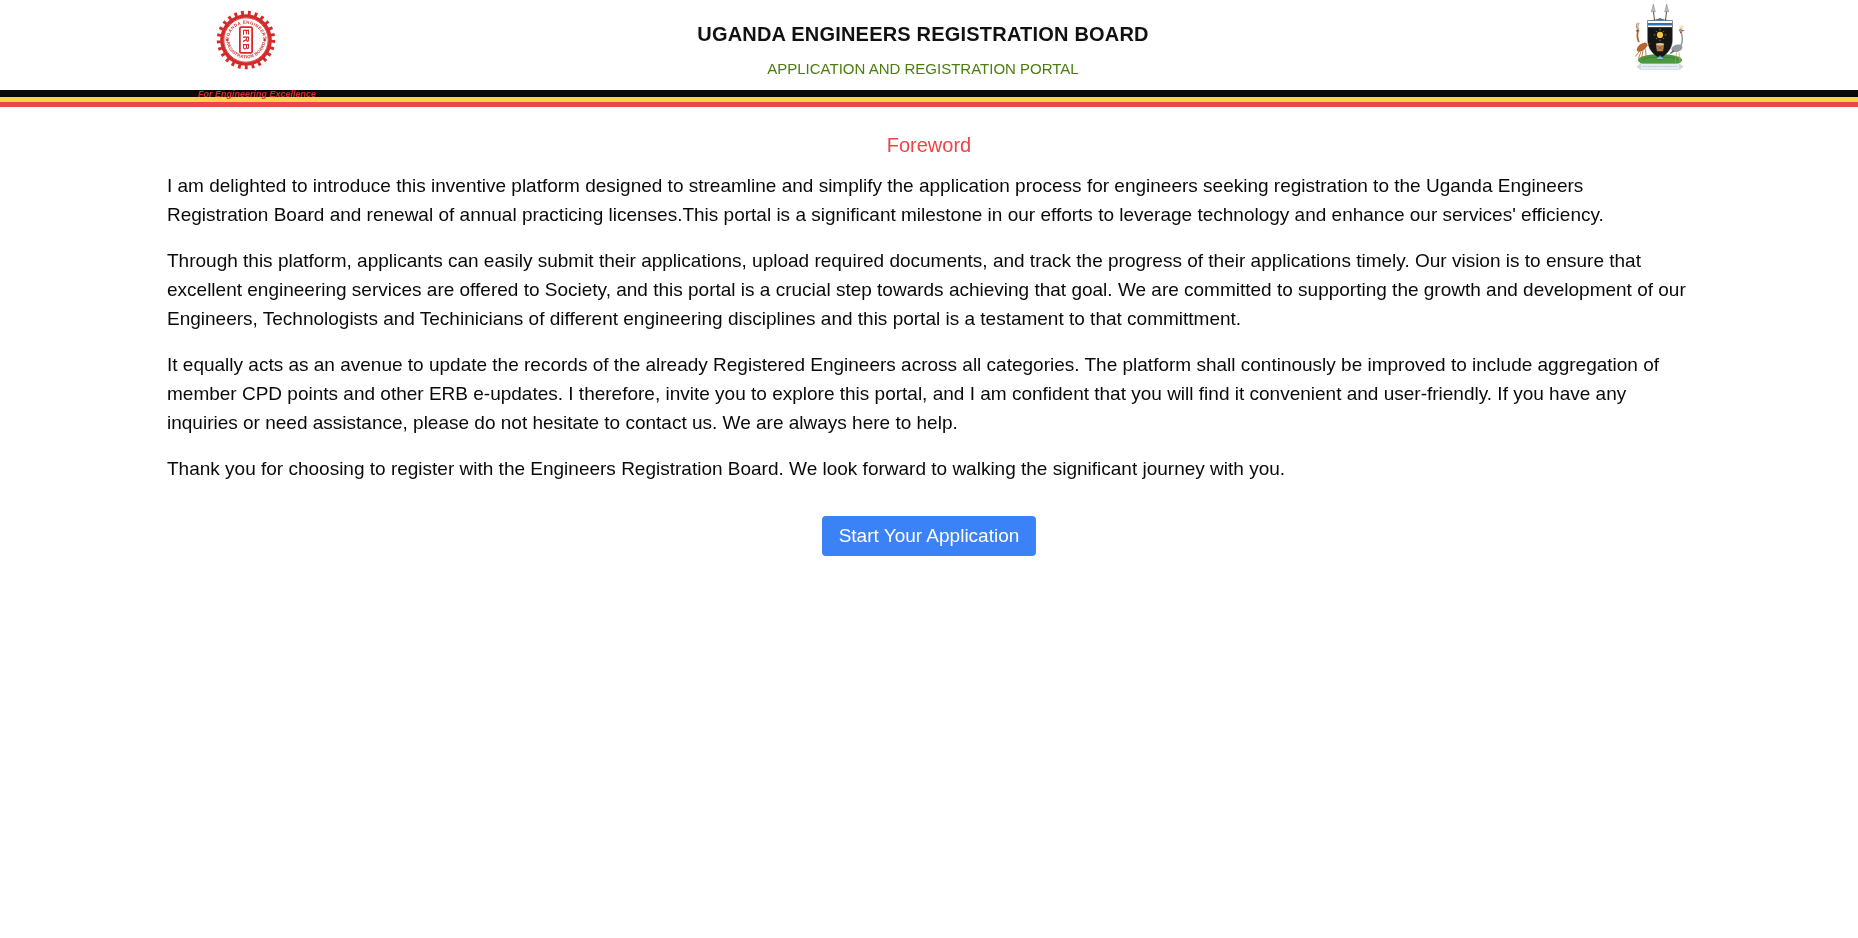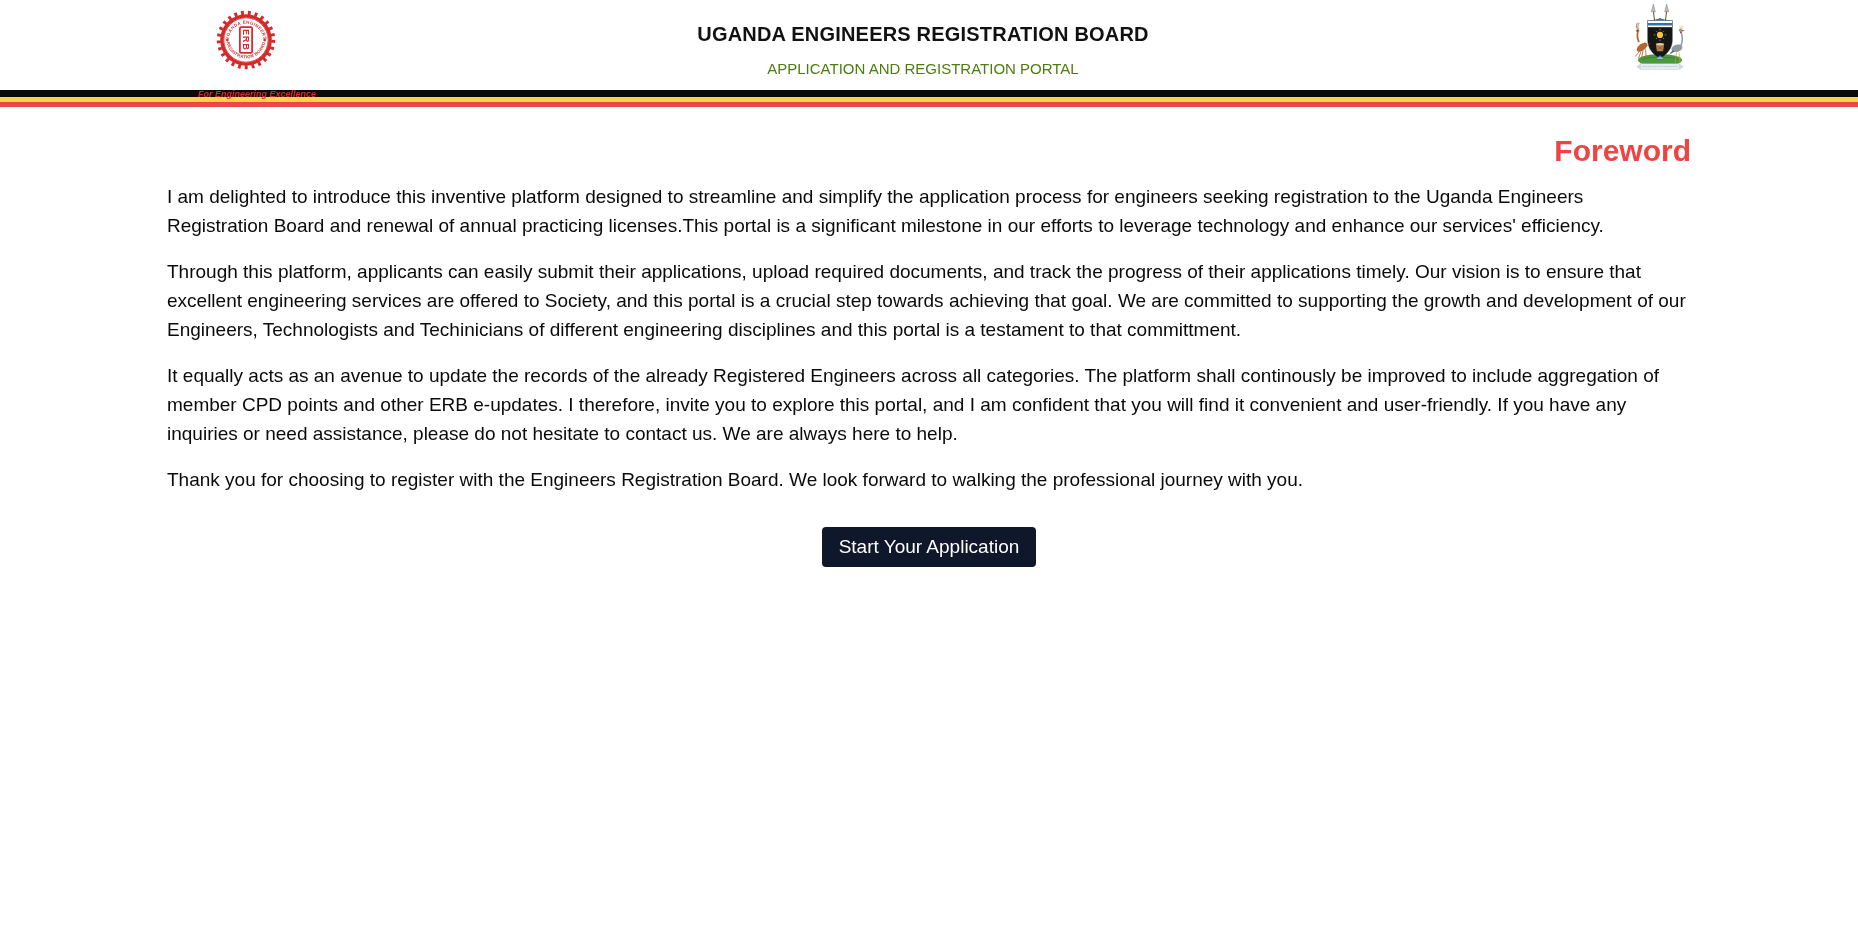--- a/index.html
+++ b/index.html
@@ -74,23 +74,23 @@
   .stripe-yellow { height: 5px; }
   .stripe-red    { height: 5px; }
 
   
   .main {
     width: 1524px;
     margin: 0 auto;
   }
   .foreword-heading {
     margin: 27px 0 0 0;
-    text-align: right;
-    font-size: 30px;
-    font-weight: 700;
+    text-align: center;
+    font-size: 20px;
+    font-weight: 400;
   }
   .main p {
     margin: 17px 4px 0 0;
     font-size: 19px;
     line-height: 29px;
     color: #0a0a0a;
   }
   .main p.first { margin-top: 14px; }
 
   .cta-row {
@@ -226,18 +226,18 @@
   <div class="stripe-yellow" style="background: rgb(251, 211, 75);"></div>
   <div class="stripe-red" style="background: rgb(238, 69, 69);"></div>
 </div>
 
 <div class="main">
   <h1 class="foreword-heading" style="color: rgb(239, 68, 68);">Foreword</h1>
 
   <p class="first">I am delighted to introduce this inventive platform designed to streamline and simplify the application process for engineers seeking registration to the Uganda Engineers Registration Board and renewal of annual practicing licenses.This portal is a significant milestone in our efforts to leverage technology and enhance our services' efficiency.</p>
   <p>Through this platform, applicants can easily submit their applications, upload required documents, and track the progress of their applications timely. Our vision is to ensure that excellent engineering services are offered to Society, and this portal is a crucial step towards achieving that goal. We are committed to supporting the growth and development of our Engineers, Technologists and Techinicians of different engineering disciplines and this portal is a testament to that committment.</p>
   <p>It equally acts as an avenue to update the records of the already Registered Engineers across all categories. The platform shall continously be improved to include aggregation of member CPD points and other ERB e-updates. I therefore, invite you to explore this portal, and I am confident that you will find it convenient and user-friendly. If you have any inquiries or need assistance, please do not hesitate to contact us. We are always here to help.</p>
-  <p>Thank you for choosing to register with the Engineers Registration Board. We look forward to walking the professional journey with you.</p>
+  <p>Thank you for choosing to register with the Engineers Registration Board. We look forward to walking the significant journey with you.</p>
 
   <div class="cta-row">
-    <button class="cta-button" style="background: #0f172a; text-align: right;">Start Your Application</button>
+    <button class="cta-button" style="background: #3b82f6; text-align: right;">Start Your Application</button>
   </div>
 </div>
 
 </body></html>

